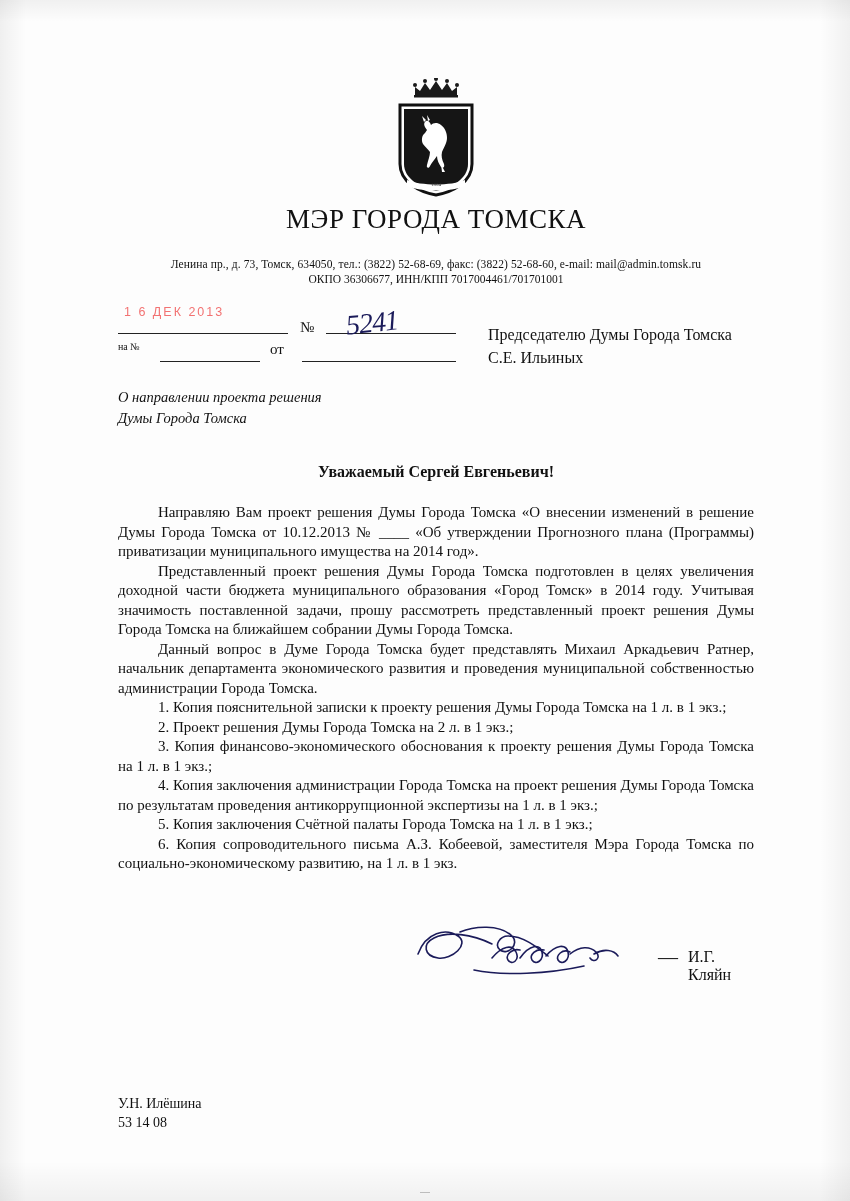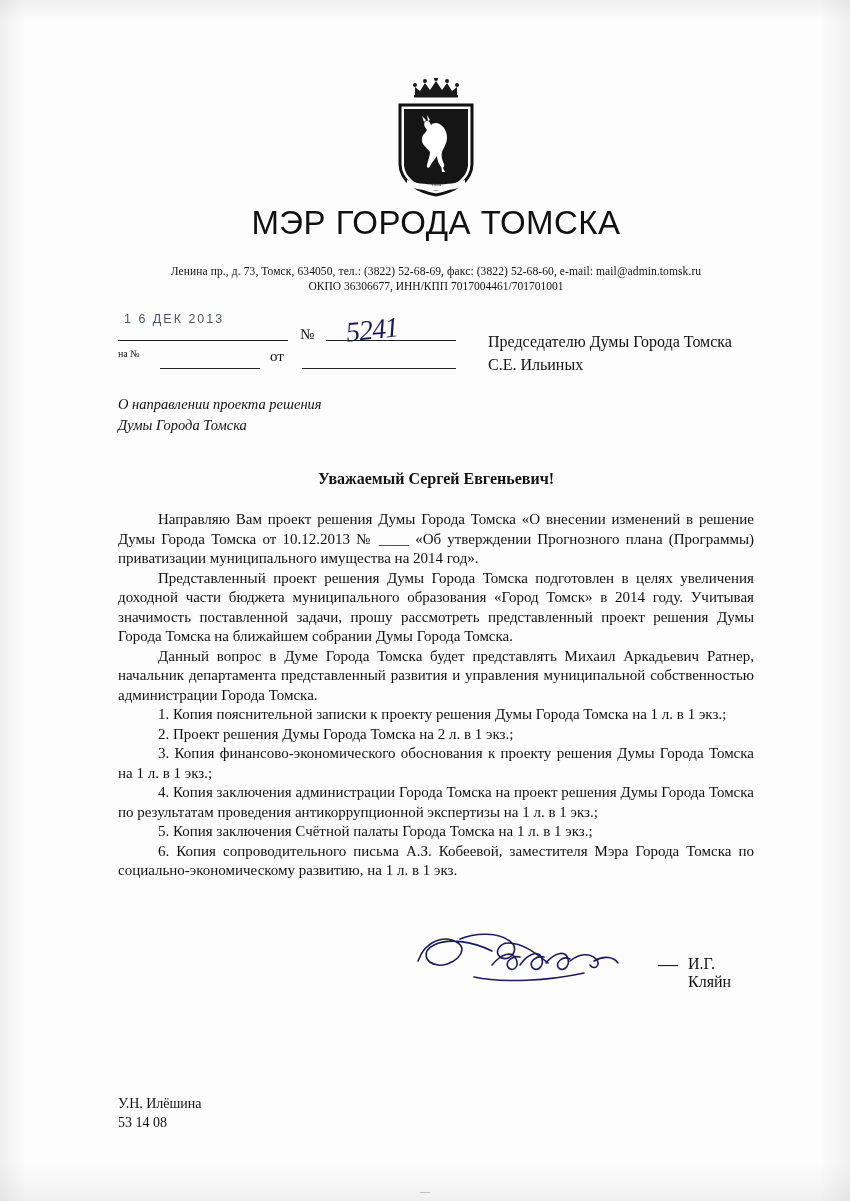--- a/index.html
+++ b/index.html
@@ -75,24 +75,24 @@
     position: absolute;
     top: 24px; left: 50%;
     transform: translateX(-50%);
     width: 78px;
     height: 96px;
   }
 
   
   .org-title {
     text-align: center;
-    font-size: 33px;
+    font-size: 27px;
     letter-spacing: 0.5px;
     margin-top: 6px;
-    font-family: Liberation Sans, sans-serif;
+    font-family: Liberation Serif, serif;
   }
   .org-contact {
     text-align: center;
     font-size: 11.5px;
     margin-top: 23px;
     letter-spacing: 0.1px;
   }
   .org-codes {
     text-align: center;
     font-size: 11.5px;
@@ -103,21 +103,21 @@
   .reg-row {
     position: relative;
     margin-top: 26px;
     height: 56px;
   }
   .date-stamp {
     position: absolute;
     left: 6px;
     top: -6px;
     font-size: 12.5px;
-    color: #0f172a;
+    color: #ef4444;
     letter-spacing: 2px;
     font-family: "Liberation Sans", sans-serif;
     opacity: 0.75;
     filter: blur(0.3px);
   }
   .line-top {
     position: absolute;
     left: 0;
     top: 22px;
     width: 170px;
@@ -329,21 +329,21 @@
     <div class="subject">
       <div>О направлении проекта решения</div>
       <div>Думы Города Томска</div>
     </div>
 
     <div class="salutation">Уважаемый Сергей Евгеньевич!</div>
 
     <div class="body-text">
       <p>Направляю Вам проект решения Думы Города Томска «О внесении изменений в решение Думы Города Томска от 10.12.2013 № ____ «Об утверждении Прогнозного плана (Программы) приватизации муниципального имущества на 2014 год».</p>
       <p>Представленный проект решения Думы Города Томска подготовлен в целях увеличения доходной части бюджета муниципального образования «Город Томск» в 2014 году. Учитывая значимость поставленной задачи, прошу рассмотреть представленный проект решения Думы Города Томска на ближайшем собрании Думы Города Томска.</p>
-      <p>Данный вопрос в Думе Города Томска будет представлять Михаил Аркадьевич Ратнер, начальник департамента представленный развития и управления муниципальной собственностью администрации Города Томска.</p>
+      <p>Данный вопрос в Думе Города Томска будет представлять Михаил Аркадьевич Ратнер, начальник департамента экономического развития и проведения муниципальной собственностью администрации Города Томска.</p>
       <p>1. Копия пояснительной записки к проекту решения Думы Города Томска на 1 л. в 1 экз.;</p>
       <p>2. Проект решения Думы Города Томска на 2 л. в 1 экз.;</p>
       <p>3. Копия финансово-экономического обоснования к проекту решения Думы Города Томска на 1 л. в 1 экз.;</p>
       <p>4. Копия заключения администрации Города Томска на проект решения Думы Города Томска по результатам проведения антикоррупционной экспертизы на 1 л. в 1 экз.;</p>
       <p>5. Копия заключения Счётной палаты Города Томска на 1 л. в 1 экз.;</p>
       <p>6. Копия сопроводительного письма А.З. Кобеевой, заместителя Мэра Города Томска по социально-экономическому развитию, на 1 л. в 1 экз.</p>
       <div class="gap"></div>
     </div>
 
     <div class="sign-row">

